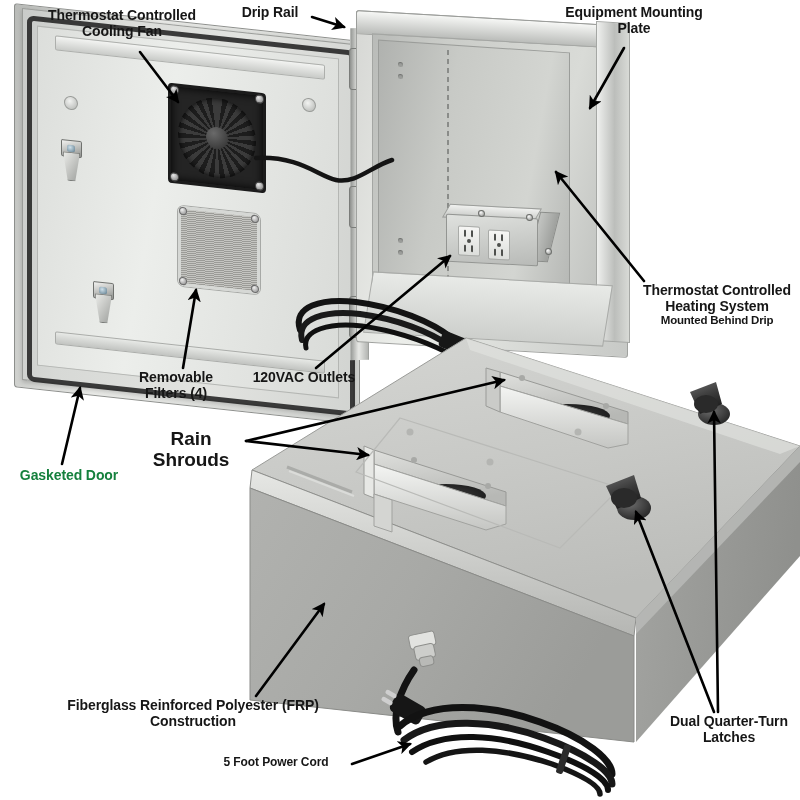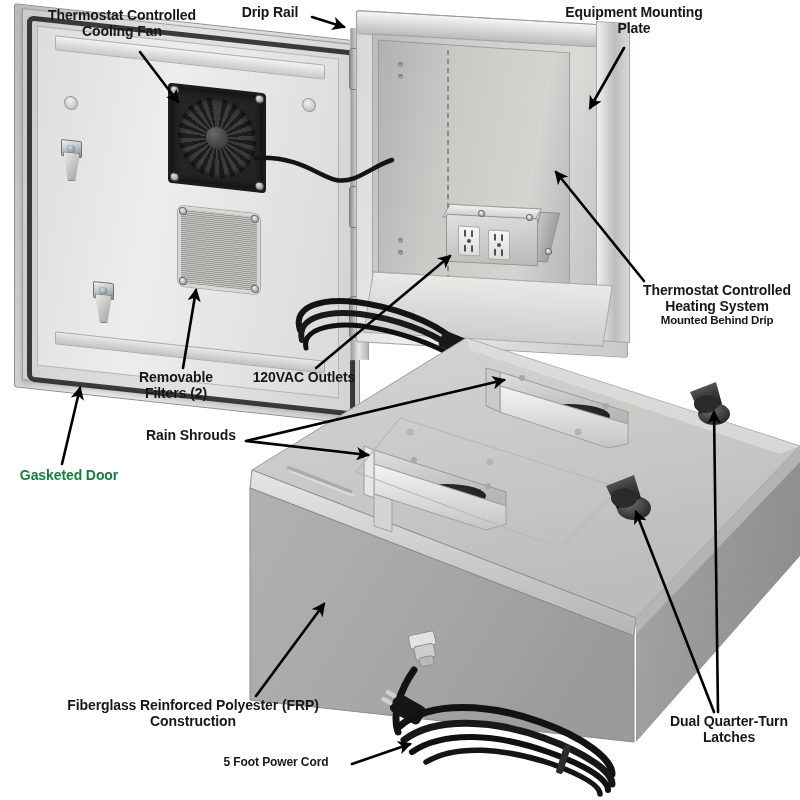--- a/index.html
+++ b/index.html
@@ -546,24 +546,24 @@
 
   <div id="label-layer">
       <div class="callout" style="left: 24px; top: 8px; width: 196px; font-size: 14px; text-align: center; color: rgb(22, 22, 22);">Thermostat Controlled
 Cooling Fan</div>
       <div class="callout" style="left: 232px; top: 5px; width: 76px; font-size: 14px; text-align: center; color: rgb(22, 22, 22);">Drip Rail</div>
       <div class="callout" style="left: 546px; top: 5px; width: 176px; font-size: 14px; text-align: center; color: rgb(22, 22, 22);">Equipment Mounting
 Plate</div>
       <div class="callout" style="left: 634px; top: 283px; width: 166px; font-size: 14px; text-align: center; color: rgb(22, 22, 22);">Thermostat Controlled
 Heating System<span class="sub">Mounted Behind Drip</span></div>
       <div class="callout" style="left: 128px; top: 370px; width: 96px; font-size: 14px; text-align: center; color: rgb(22, 22, 22);">Removable
-Filters (2)</div>
+Filters (4)</div>
       <div class="callout" style="left: 242px; top: 370px; width: 124px; font-size: 14px; text-align: center; color: rgb(22, 22, 22);">120VAC Outlets</div>
       <div class="callout" style="left: 10px; top: 468px; width: 118px; font-size: 14px; text-align: center; color: #15803d;">Gasketed Door</div>
-      <div class="callout" style="left: 138px; top: 428px; width: 106px; font-size: 14px; text-align: center; color: rgb(22, 22, 22);">Rain Shrouds</div>
+      <div class="callout" style="left: 138px; top: 428px; width: 106px; font-size: 19px; text-align: center; color: rgb(22, 22, 22);">Rain Shrouds</div>
       <div class="callout" style="left: 38px; top: 698px; width: 310px; font-size: 14px; color: rgb(22, 22, 22);">Fiberglass Reinforced Polyester (FRP)
 Construction</div>
       <div class="callout" style="left: 202px; top: 756px; width: 148px; font-size: 12px; text-align: center; color: rgb(22, 22, 22);">5 Foot Power Cord</div>
       <div class="callout" style="left: 658px; top: 714px; width: 142px; font-size: 14px; text-align: center; color: rgb(22, 22, 22);">Dual Quarter-Turn
 Latches</div>
     </div>
 
 </div>
 
 </body></html>

